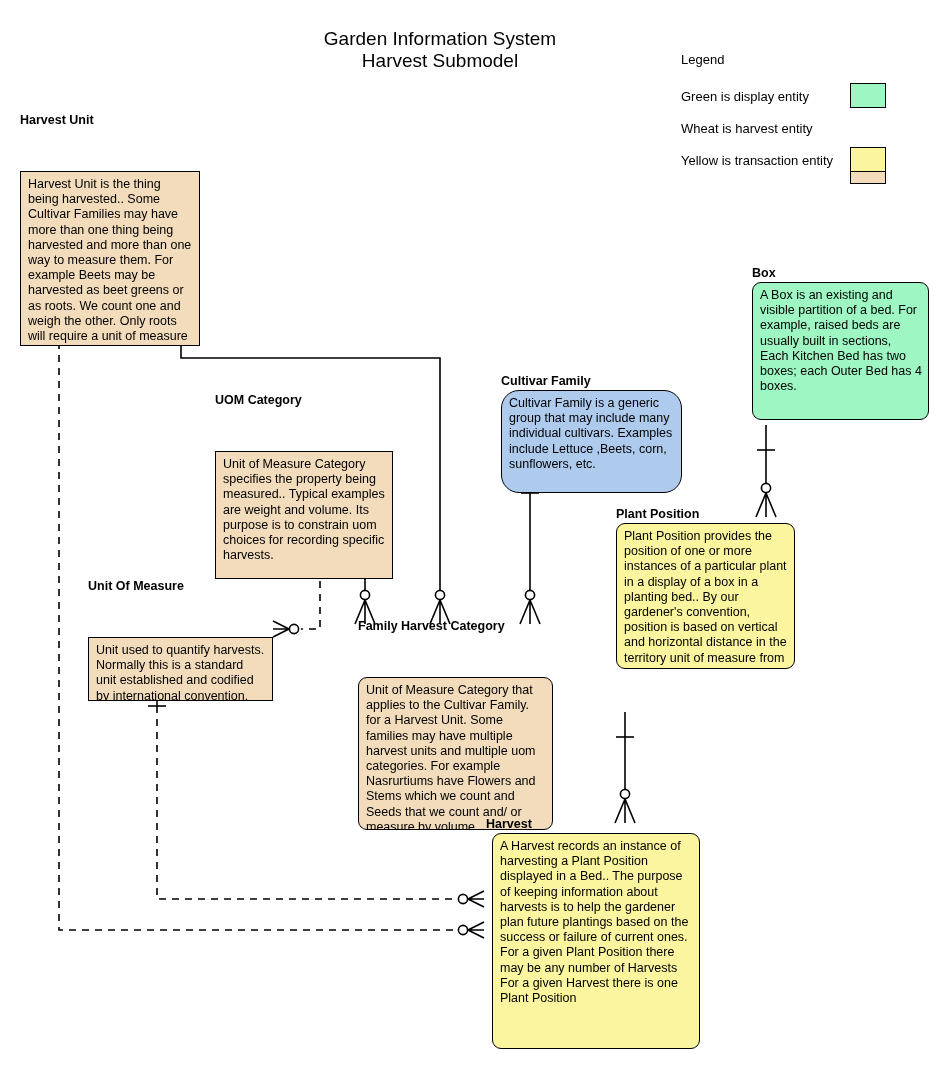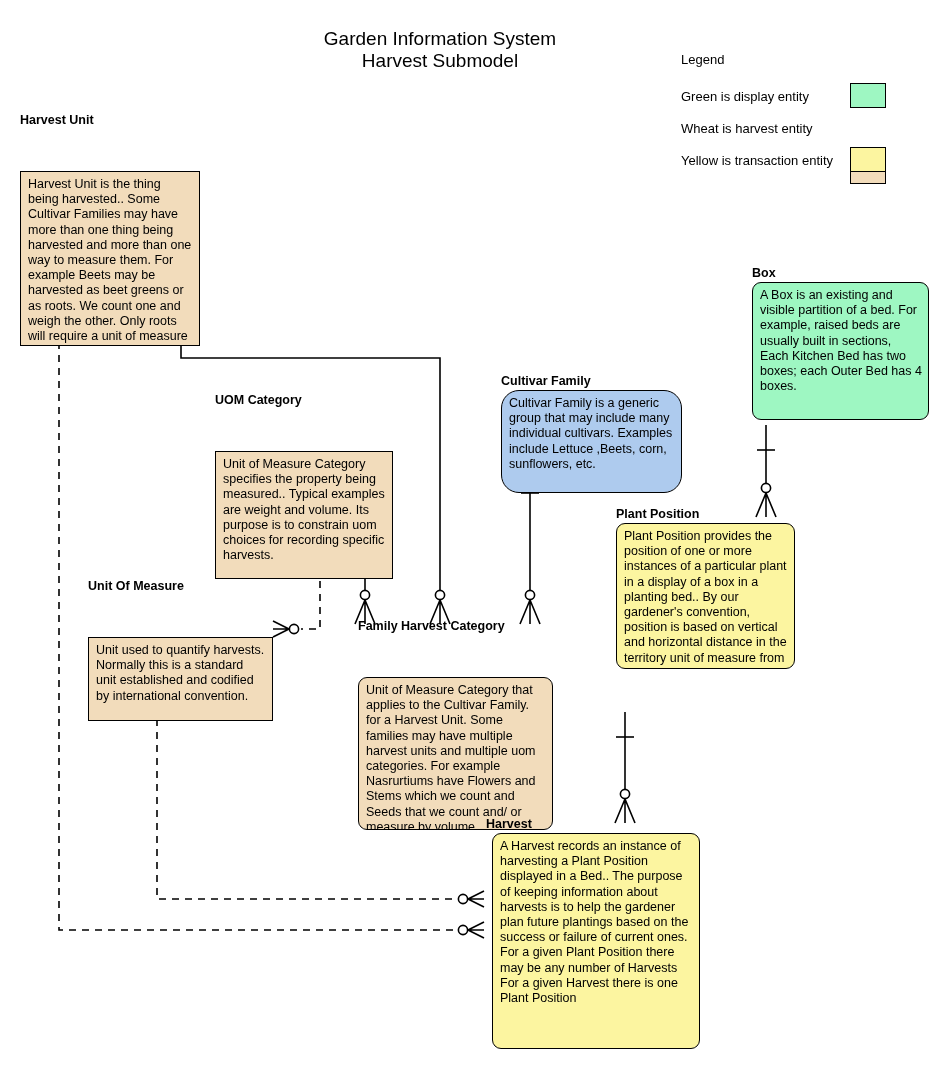--- a/index.html
+++ b/index.html
@@ -206,21 +206,21 @@
     <div class="entity-body fill-blue" style="height:103px;border-radius:18px;">Cultivar Family is a generic group that may include many individual cultivars. Examples include Lettuce ,Beets, corn, sunflowers, etc.</div>
   </div>
 
   <div class="entity" style="left:752px; top:266px; width:177px;">
     <div class="entity-title">Box</div>
     <div class="entity-body fill-green rounded" style="height:138px;">A Box is an existing and visible partition of a bed.  For example, raised beds are usually built in sections, Each Kitchen Bed has two boxes; each Outer Bed has 4 boxes.</div>
   </div>
 
   <div class="entity" style="left:88px; top:579px; width:185px;">
     <div class="entity-title">Unit Of Measure</div>
-    <div class="entity-body fill-wheat" style="height:84px;">Unit used to quantify harvests. Normally this is a standard unit established and codified by international convention.</div>
+    <div class="entity-body fill-wheat" style="height:64px;">Unit used to quantify harvests. Normally this is a standard unit established and codified by international convention.</div>
   </div>
 
   <div class="entity" style="left:358px; top:619px; width:195px;">
     <div class="entity-title">Family Harvest Category</div>
     <div class="entity-body fill-wheat rounded" style="height:153px;">Unit of Measure Category that applies to the Cultivar Family. for a Harvest Unit. Some families may have multiple harvest units and multiple uom categories. For example Nasrurtiums have Flowers and Stems which we count and Seeds that we count and/ or  measure by volume..</div>
   </div>
 
   <div class="entity" style="left:616px; top:507px; width:179px;">
     <div class="entity-title">Plant Position</div>
     <div class="entity-body fill-yellow rounded" style="height:146px;">Plant Position provides the position of one or more instances of a particular plant in a display of a box in a planting bed.. By our gardener's convention, position is based on vertical and horizontal distance in the territory unit of measure from the southwest (upper left) corner of a garden box.</div>

